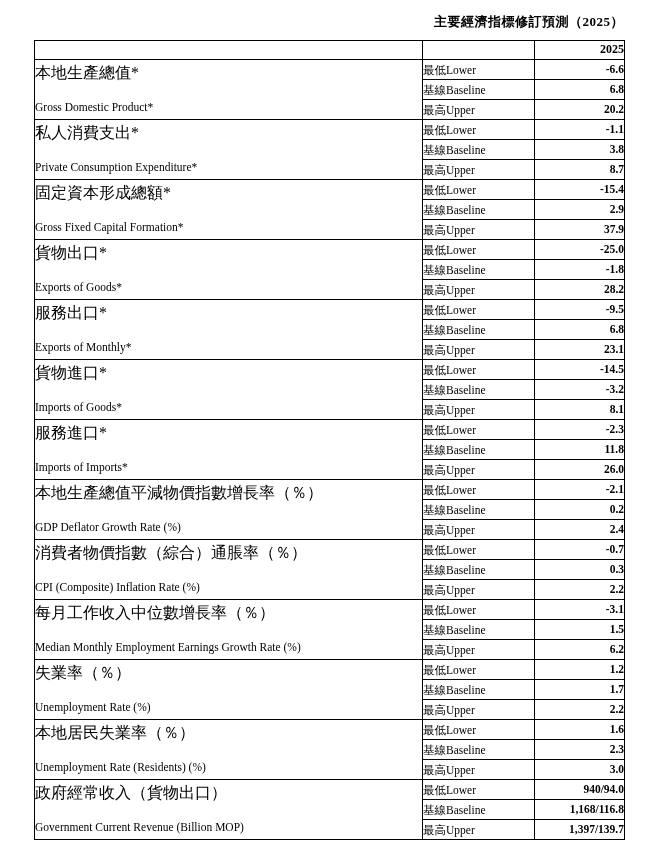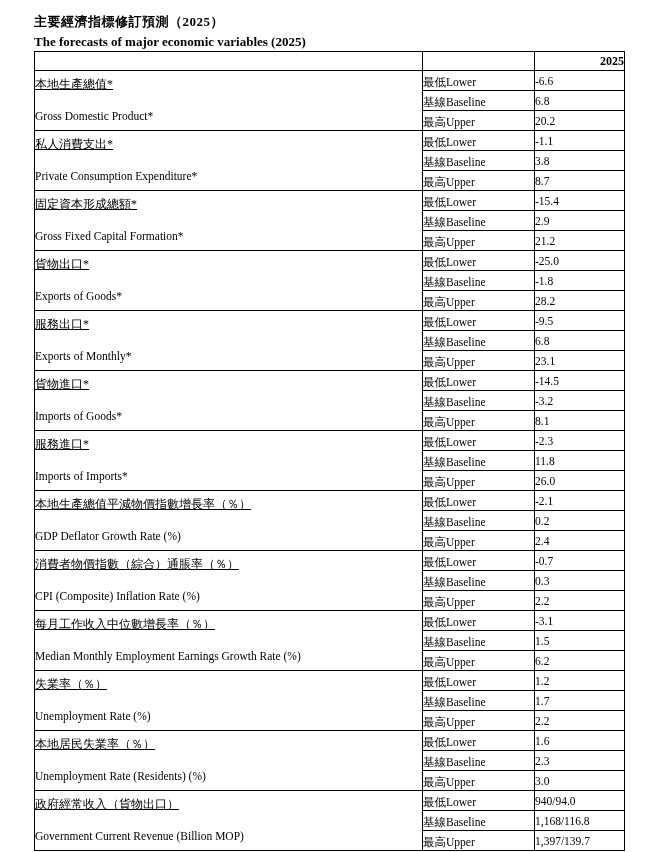--- a/index.html
+++ b/index.html
@@ -14,22 +14,22 @@
     color: #000000;
   }
   .page {
     position: relative;
     width: 658px;
     height: 852px;
     box-sizing: border-box;
     padding: 12px 34px 0 34px;
   }
   .title-block {
-    text-align: left;
-    margin-bottom: 0;
+    text-align: right;
+    margin-bottom: 8px;
   }
   .title-zh {
     font-size: 13px;
     font-weight: bold;
     letter-spacing: 0.5px;
     line-height: 1.5;
   }
   .title-en {
     font-size: 13px;
     font-weight: bold;
@@ -57,58 +57,57 @@
     text-align: right;
     font-size: 12px;
     font-weight: bold;
     height: 18px;
   }
   .lbl-cell {
     padding: 3px 6px 4px 6px;
     line-height: 1.28;
   }
   .lbl-zh {
-    font-size: 12px;
+    font-size: 16px;
     display: block;
     white-space: nowrap;
-    text-decoration: underline;
   }
   .lbl-en {
     font-size: 11.5px;
     display: block;
     white-space: nowrap;
     margin-top: 16px;
   }
   .scen-cell {
     padding: 1px 5px 2px 5px;
     height: 19px;
     white-space: nowrap;
   }
   .scen-zh {
     font-size: 11.5px;
   }
   .scen-en {
     font-size: 11.5px;
   }
   .val-cell {
-    text-align: left;
+    text-align: right;
     font-size: 11.5px;
     height: 19px;
     padding: 1px 2px 2px 2px;
     white-space: nowrap;
+    font-weight: bold;
   }
 </style>
 </head>
 <body>
 
 <div class="page">
 
   <div class="title-block">
     <div class="title-zh">主要經濟指標修訂預測（2025）</div>
-    <div class="title-en">The forecasts of major economic variables (2025)</div>
   </div>
 
   <table class="fc">
     <colgroup>
       <col class="c-label">
       <col class="c-scen">
       <col class="c-val">
     </colgroup>
     <thead>
       <tr>
@@ -157,21 +156,21 @@
           </td>
           <td class="scen-cell"><span class="scen-zh">最低</span><span class="scen-en">Lower</span></td>
           <td class="val-cell">-15.4</td>
         </tr>
         <tr>
           <td class="scen-cell"><span class="scen-zh">基線</span><span class="scen-en">Baseline</span></td>
           <td class="val-cell">2.9</td>
         </tr>
         <tr>
           <td class="scen-cell"><span class="scen-zh">最高</span><span class="scen-en">Upper</span></td>
-          <td class="val-cell">21.2</td>
+          <td class="val-cell">37.9</td>
         </tr>
         <tr>
           <td class="lbl-cell" rowspan="3">
             <span class="lbl-zh">貨物出口*</span>
             <span class="lbl-en">Exports of Goods*</span>
           </td>
           <td class="scen-cell"><span class="scen-zh">最低</span><span class="scen-en">Lower</span></td>
           <td class="val-cell">-25.0</td>
         </tr>
         <tr>

